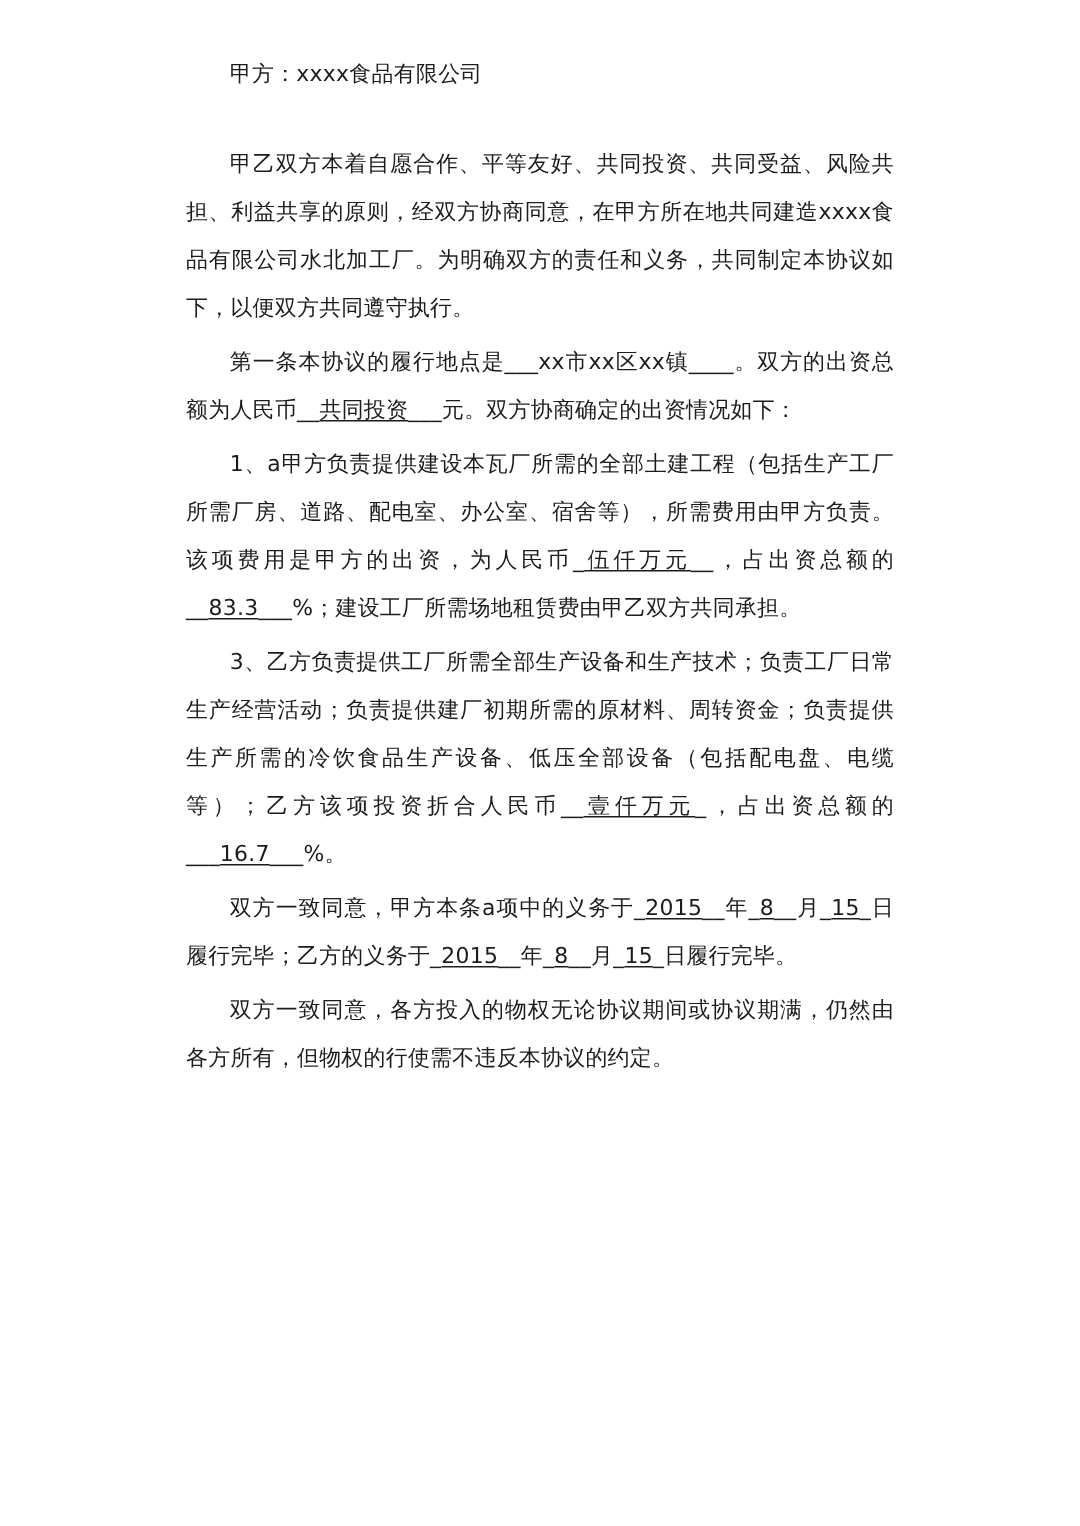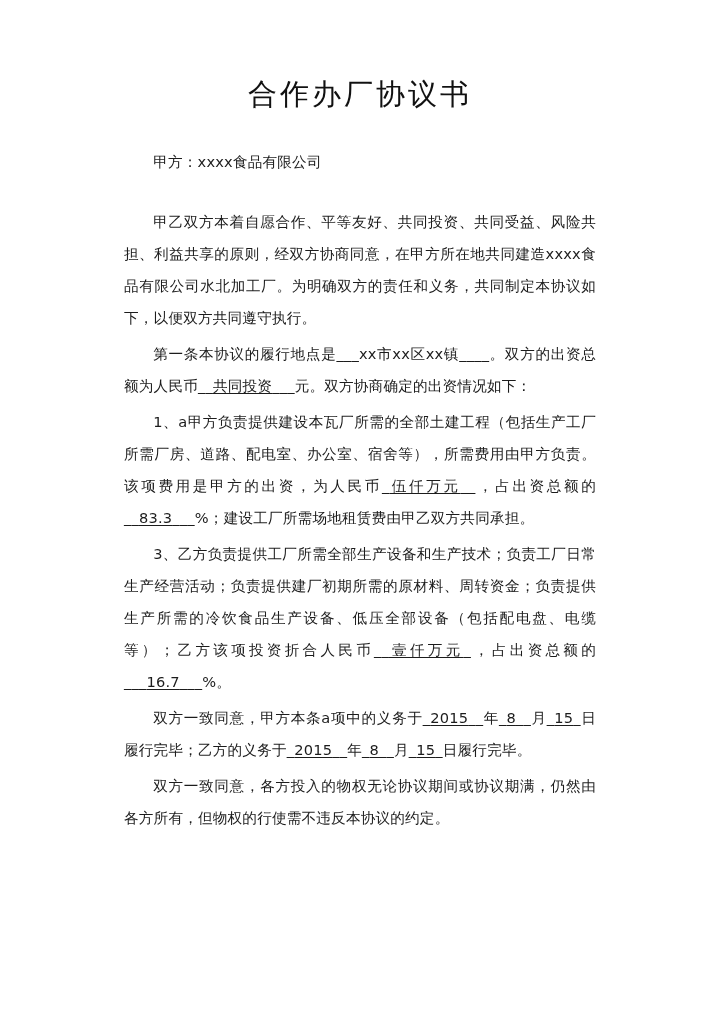--- a/index.html
+++ b/index.html
@@ -69,21 +69,20 @@
   .u {
     text-decoration: underline;
     text-underline-offset: 2px;
   }
 </style>
 </head>
 <body>
 
 <div class="page">
 
-  <h1 class="doc-title">合作办厂协议书</h1>
 
   <div class="body-area">
 
     <p class="para party">甲方：xxxx食品有限公司</p>
 
 
     <p class="para indent gap-before">甲乙双方本着自愿合作、平等友好、共同投资、共同受益、风险共担、利益共享的原则，经双方协商同意，在甲方所在地共同建造xxxx食品有限公司水北加工厂。为明确双方的责任和义务，共同制定本协议如下，以便双方共同遵守执行。</p>
 
     <p class="para indent"><span>第一条本协议的履行地点是___</span><span>xx市xx区xx镇</span><span>____。双方的出资总额为人民币__</span><span class="u">共同投资</span><span>___元。双方协商确定的出资情况如下：</span></p>
 

